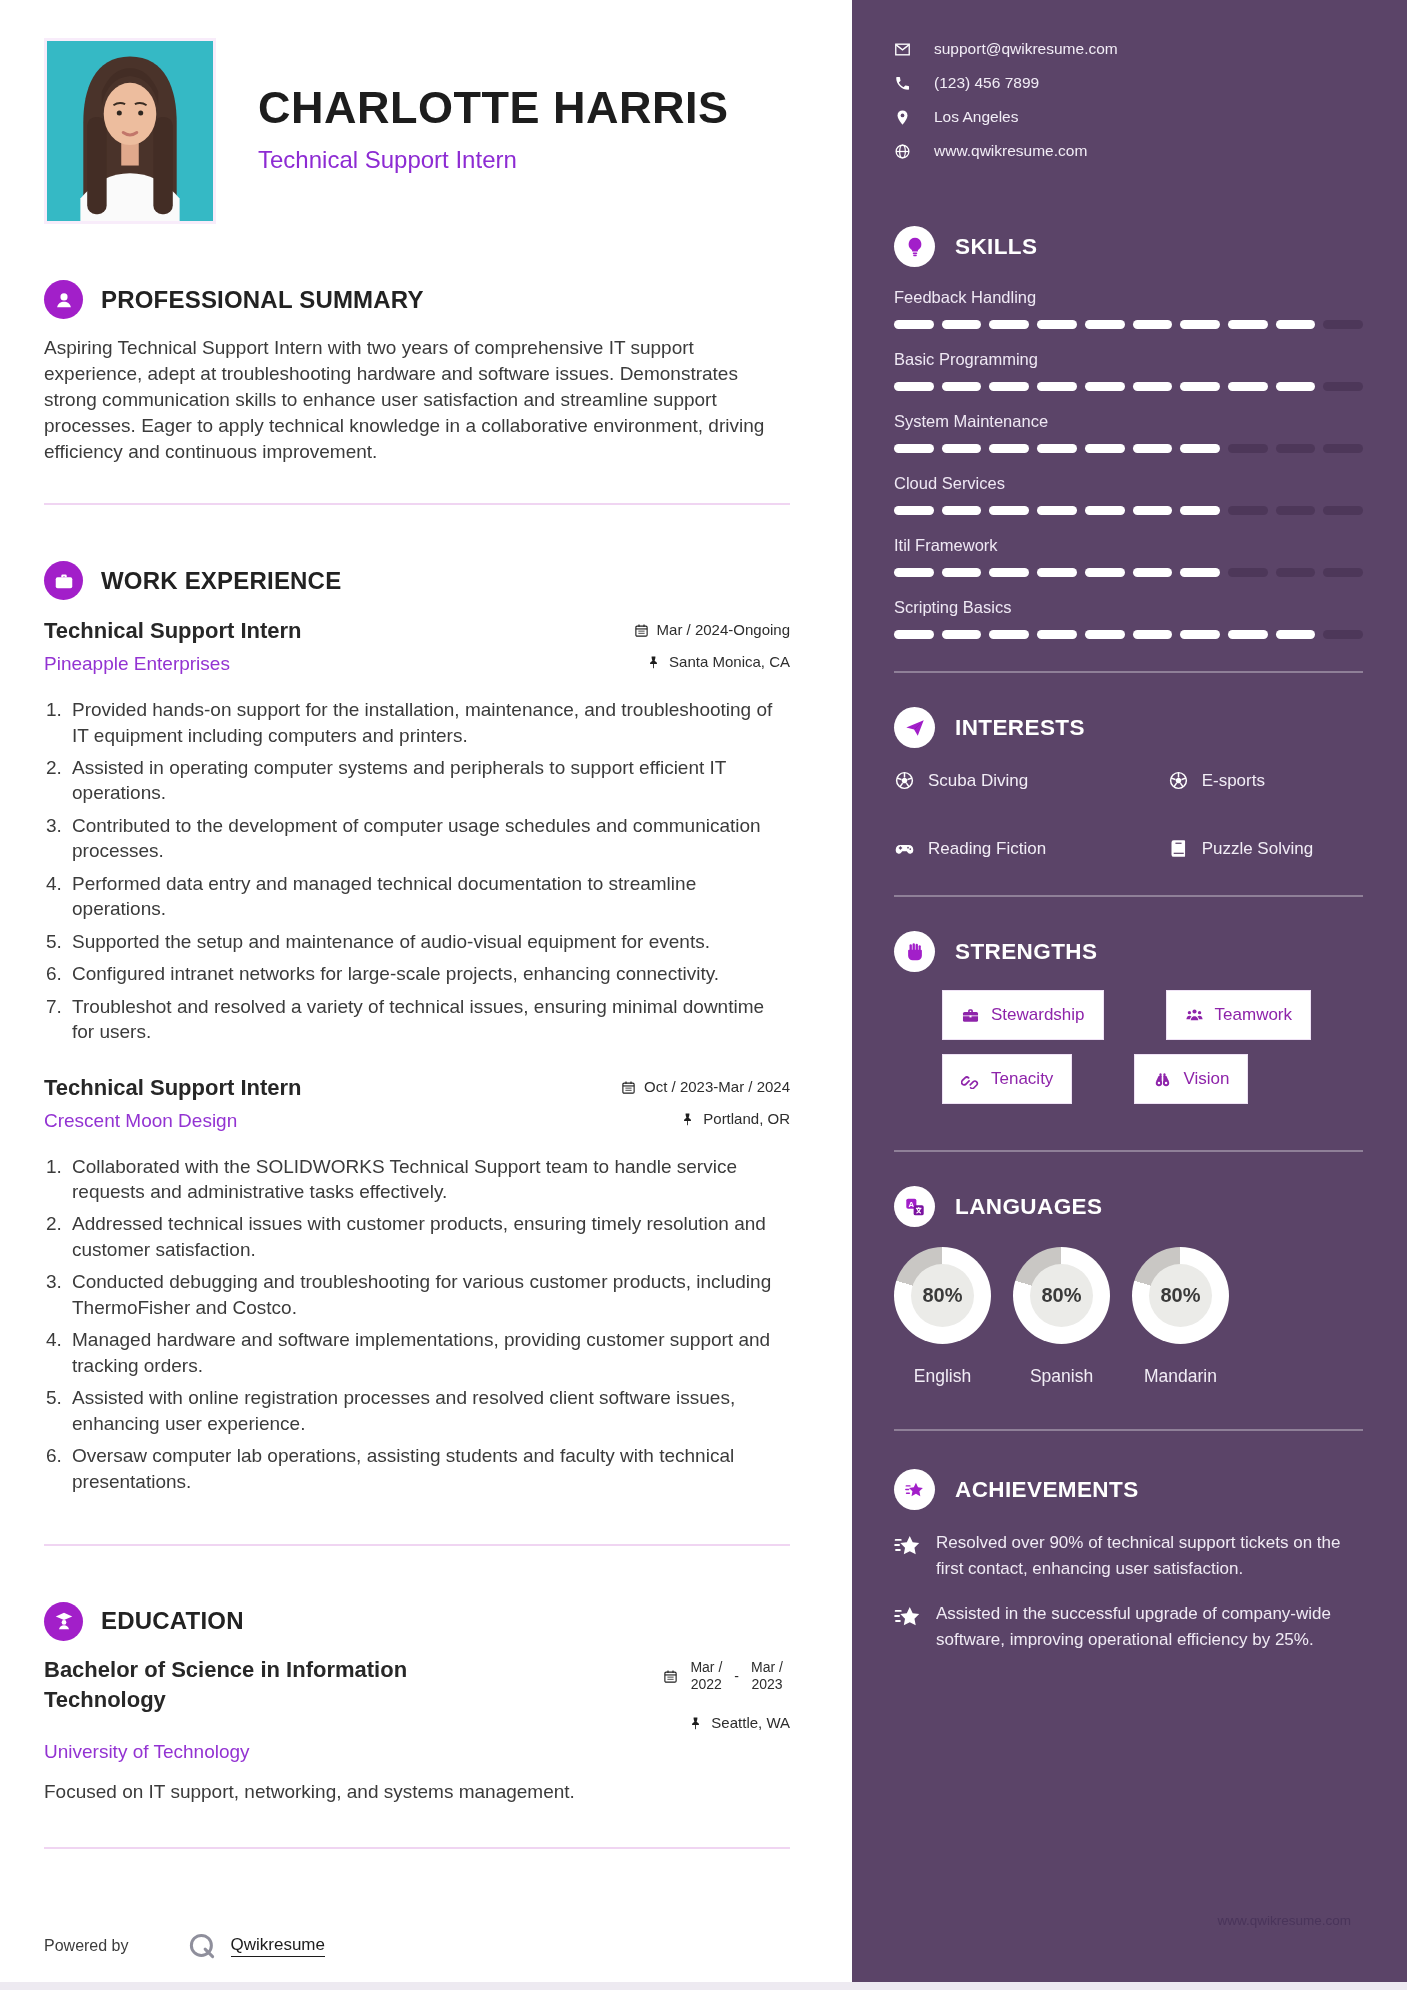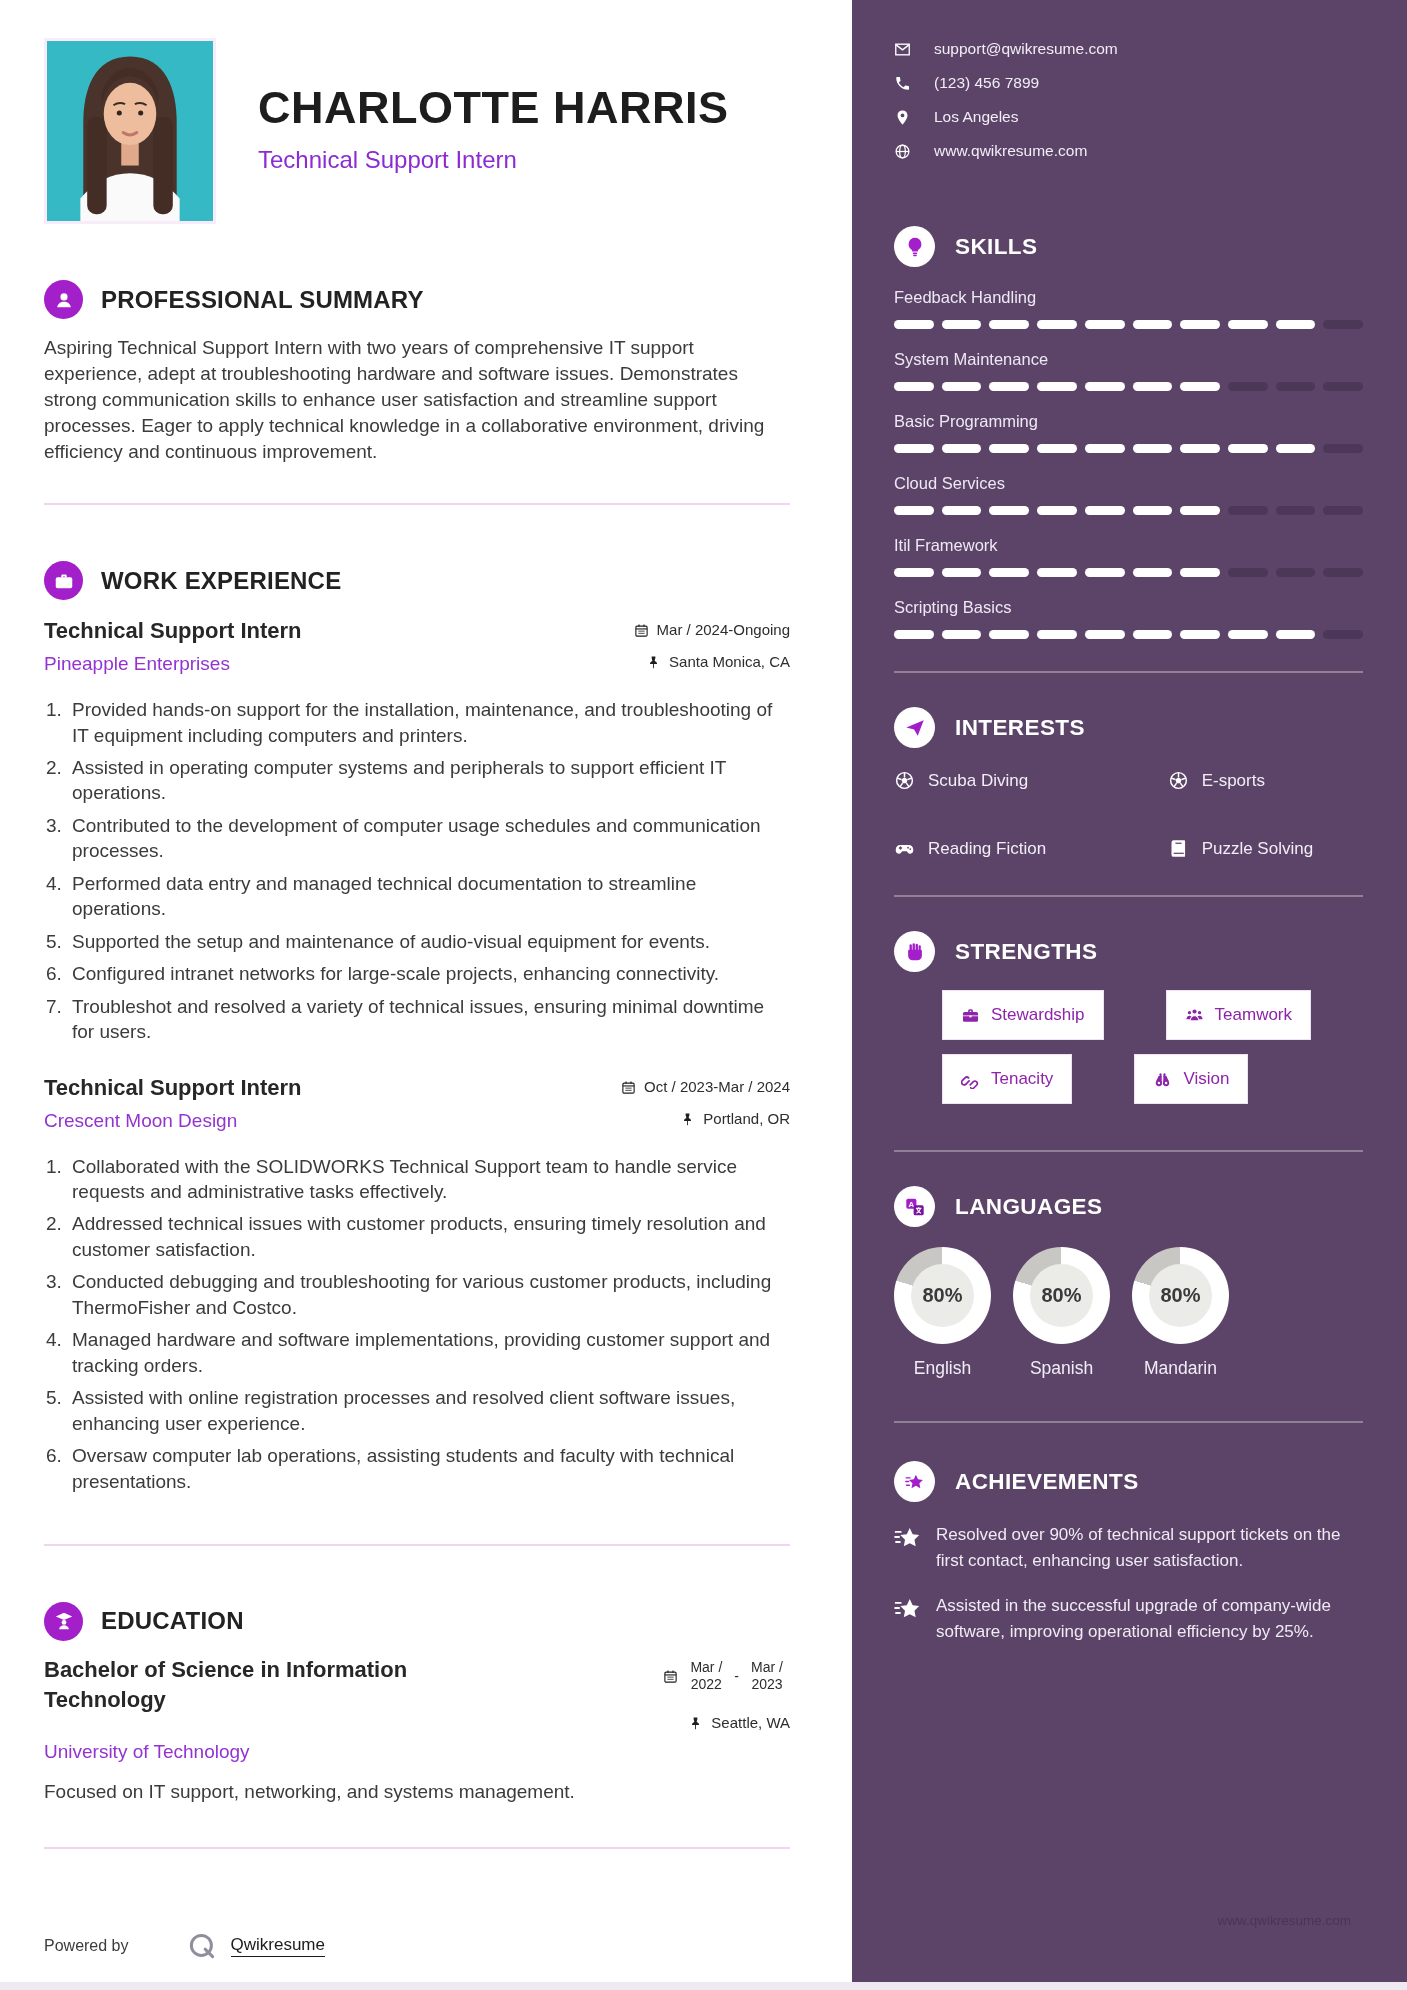--- a/index.html
+++ b/index.html
@@ -94,21 +94,21 @@
   .chip svg{width:19px;height:19px;color:var(--chip-text);flex:0 0 19px;}
   .chip span{font-size:17px;font-weight:500;color:var(--chip-text);}
   .strengths-sec + .s-divider{margin-top:46px;}
 
   .lang-sec{margin-top:34px;}
   .lang-row{margin-top:20px;display:flex;gap:22px;}
   .lang{display:flex;flex-direction:column;align-items:center;width:97px;}
   .ring{position:relative;width:97px;height:97px;border-radius:50%;background:conic-gradient(#fff 0 288deg,var(--ring-off) 288deg 360deg);display:flex;align-items:center;justify-content:center;}
   .ring::before{content:"";position:absolute;inset:17px;border-radius:50%;background:var(--ring-inner);}
   .ring b{position:relative;font-size:20px;font-weight:700;color:var(--ring-text);}
-  .lang-name{margin-top:14px;font-size:17.5px;color:#f2edf6;}
+  .lang-name{margin-top:22px;font-size:17.5px;color:#f2edf6;}
   .lang-sec + .s-divider{margin-top:42px;}
 
   .ach-sec{margin-top:38px;}
   .ach-item{display:flex;gap:15px;margin-top:20px;}
   .ach-item svg{width:27px;height:27px;color:#fff;flex:0 0 27px;margin-top:2px;}
   .ach-item p{font-size:17px;line-height:1.5;color:#f0eaf4;}
 
   .watermark{position:absolute;right:56px;bottom:62px;font-size:13.5px;color:var(--watermark);}
 </style>
 </head>
@@ -345,46 +345,46 @@
             <span class="dash on"></span>
             <span class="dash on"></span>
             <span class="dash on"></span>
             <span class="dash on"></span>
             <span class="dash on"></span>
             <span class="dash on"></span>
             <span class="dash"></span>
           </div>
       </div>
       <div class="skill">
+        <div class="skill-name">Basic Programming</div>
+        <div class="dash-bar">
+            <span class="dash on"></span>
+            <span class="dash on"></span>
+            <span class="dash on"></span>
+            <span class="dash on"></span>
+            <span class="dash on"></span>
+            <span class="dash on"></span>
+            <span class="dash on"></span>
+            <span class="dash on"></span>
+            <span class="dash on"></span>
+            <span class="dash"></span>
+          </div>
+      </div>
+      <div class="skill">
         <div class="skill-name">System Maintenance</div>
         <div class="dash-bar">
             <span class="dash on"></span>
             <span class="dash on"></span>
             <span class="dash on"></span>
             <span class="dash on"></span>
             <span class="dash on"></span>
             <span class="dash on"></span>
             <span class="dash on"></span>
             <span class="dash"></span>
             <span class="dash"></span>
-            <span class="dash"></span>
-          </div>
-      </div>
-      <div class="skill">
-        <div class="skill-name">Basic Programming</div>
-        <div class="dash-bar">
-            <span class="dash on"></span>
-            <span class="dash on"></span>
-            <span class="dash on"></span>
-            <span class="dash on"></span>
-            <span class="dash on"></span>
-            <span class="dash on"></span>
-            <span class="dash on"></span>
-            <span class="dash on"></span>
-            <span class="dash on"></span>
             <span class="dash"></span>
           </div>
       </div>
       <div class="skill">
         <div class="skill-name">Cloud Services</div>
         <div class="dash-bar">
             <span class="dash on"></span>
             <span class="dash on"></span>
             <span class="dash on"></span>
             <span class="dash on"></span>

